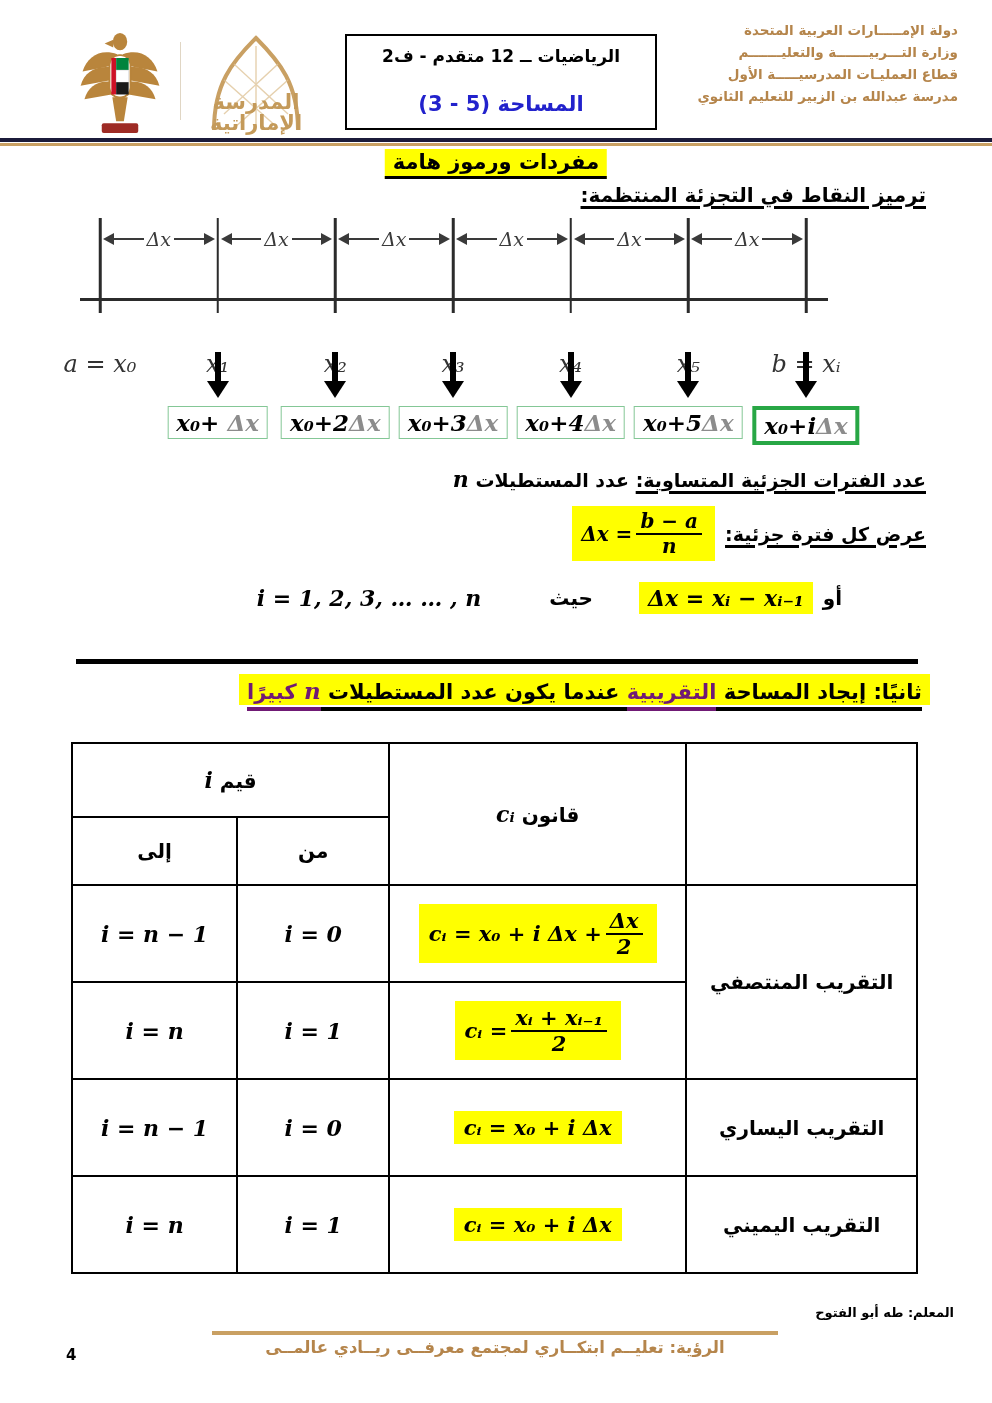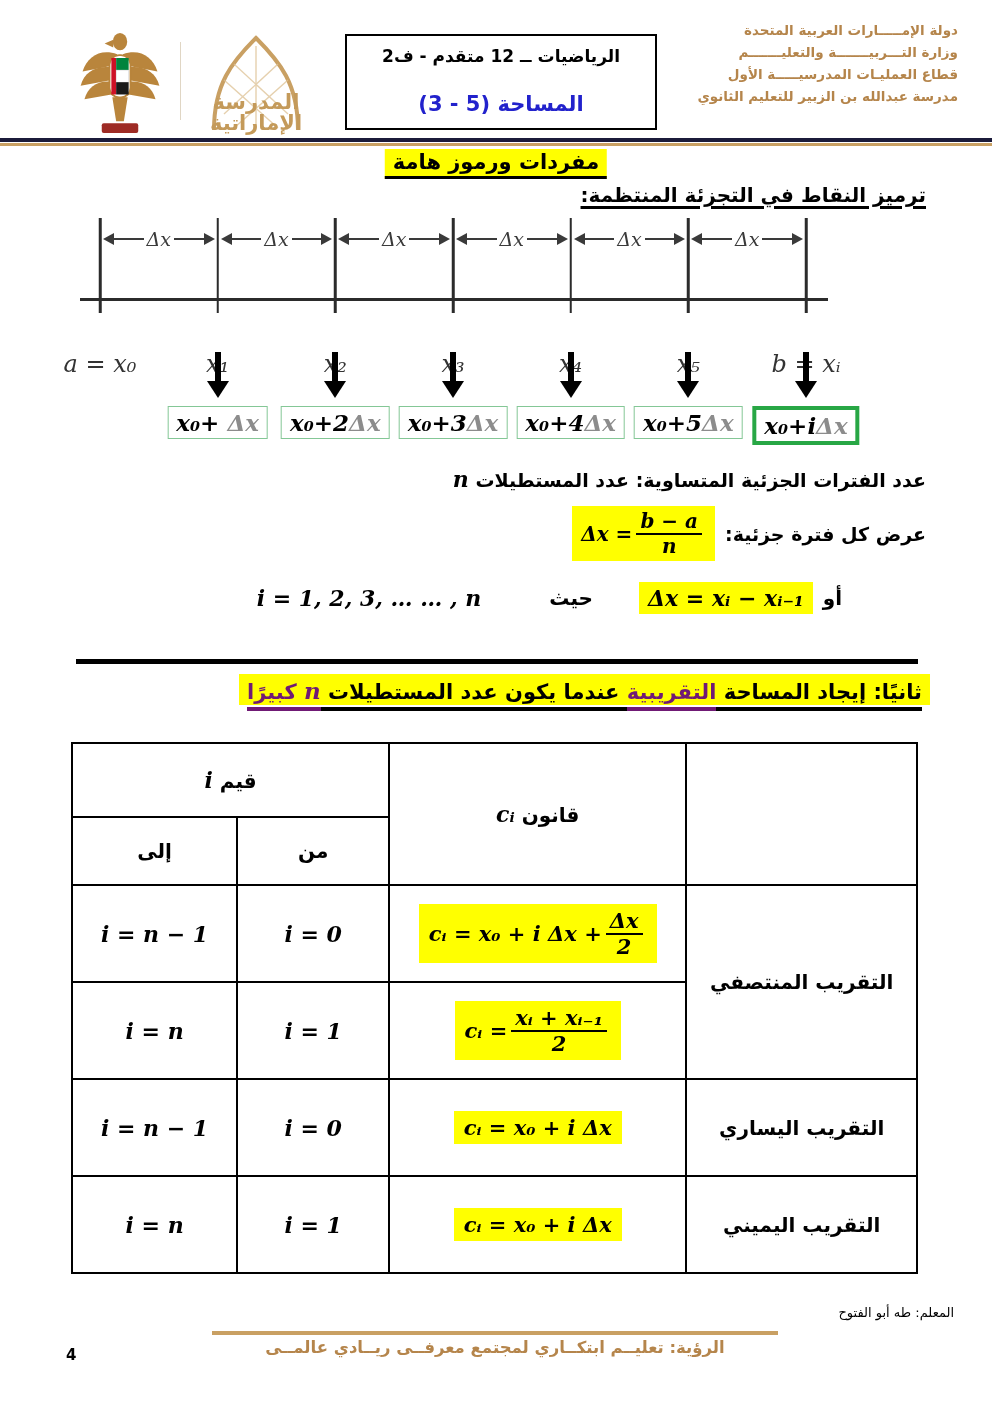--- a/index.html
+++ b/index.html
@@ -48,21 +48,21 @@
   .darrow::before{content:"";position:absolute;left:50%;transform:translateX(-50%);top:0;width:6px;height:30px;background:#000;}
   .darrow::after{content:"";position:absolute;left:50%;transform:translateX(-50%);top:29px;width:0;height:0;
       border-left:11px solid transparent;border-right:11px solid transparent;border-top:17px solid #000;}
   .gbox{position:absolute;top:188px;transform:translateX(-50%);background:#fff;
       border:1.5px solid #84c796;padding:2px 8px;white-space:nowrap;
       font-family:"DejaVu Serif",serif;font-weight:bold;font-style:italic;font-size:23px;}
   .gbox.big{border:4px solid #28a745;}
   .gbox .gray{color:#8c8c8c;font-weight:bold;}
 
   .count-line{position:absolute;top:466px;right:66px;font-weight:bold;font-size:19px;}
-  .ul{text-decoration-thickness:2.5px;text-underline-offset:4px;}
+  .ul{text-decoration:underline;text-decoration-thickness:2.5px;text-underline-offset:4px;}
   .mathi{font-family:"DejaVu Serif",serif;font-weight:bold;font-style:italic;font-size:22px;}
   .math{font-family:"DejaVu Serif",serif;font-weight:bold;font-style:italic;direction:ltr;unicode-bidi:isolate;}
   .width-line{position:absolute;top:506px;right:66px;display:flex;align-items:center;gap:10px;
       font-weight:bold;font-size:19px;direction:rtl;}
   .hl{background:#ffff00;padding:3px 9px;}
   .frac{display:inline-flex;flex-direction:column;align-items:center;vertical-align:middle;margin:0 4px;}
   .frac .fn{border-bottom:2.5px solid #000;padding:0 4px;line-height:1.2;}
   .frac .fd{line-height:1.15;}
   .f-main{font-size:20px;display:inline-flex;align-items:center;}
   .or-line{position:absolute;top:582px;right:150px;display:flex;align-items:center;direction:rtl;
@@ -90,21 +90,21 @@
   .tbr{height:97px;}
   .col-method{width:226px;font-weight:bold;font-size:20px;}
   .col-law{width:314px;}
   .col-from{width:144px;}
   .col-to{width:160px;}
   .th-ar{font-weight:bold;font-size:20px;}
   .cellmath{font-size:22px;}
   .tform{background:#ffff00;padding:4px 10px;font-size:21px;display:inline-flex;align-items:center;}
 
   
-  .teacher{position:absolute;top:1305px;right:38px;font-weight:normal;font-size:13px;}
+  .teacher{position:absolute;top:1305px;right:38px;font-weight:bold;font-size:13px;}
   .footer-line{position:absolute;top:1331px;left:212px;width:566px;height:4px;background:#c9a063;}
   .vision{position:absolute;top:1338px;left:162px;width:666px;text-align:center;
       color:#b5854b;font-weight:bold;font-size:16.5px;}
   .pagenum{position:absolute;top:1346px;left:66px;font-weight:bold;font-size:15px;}
 </style>
 </head>
 <body>
 
 <div class="page">
 

